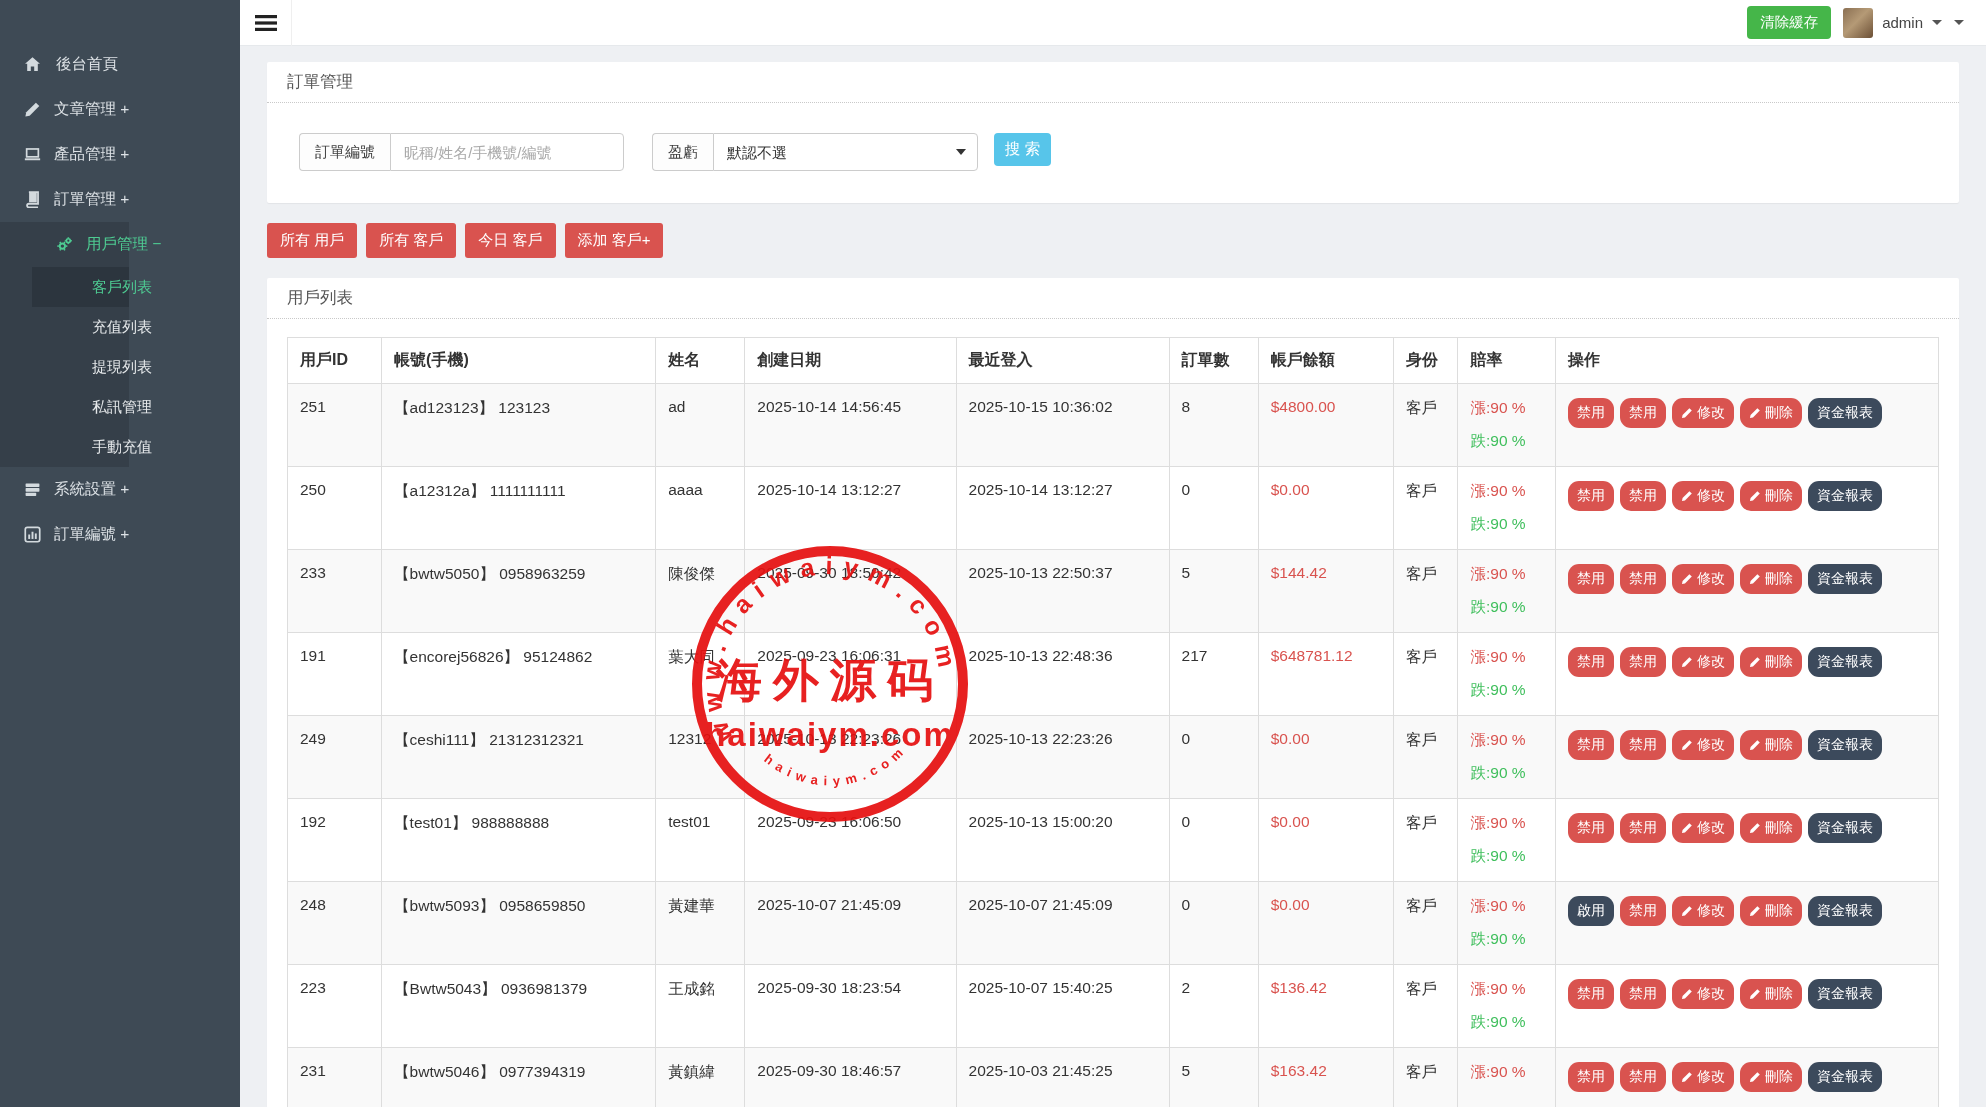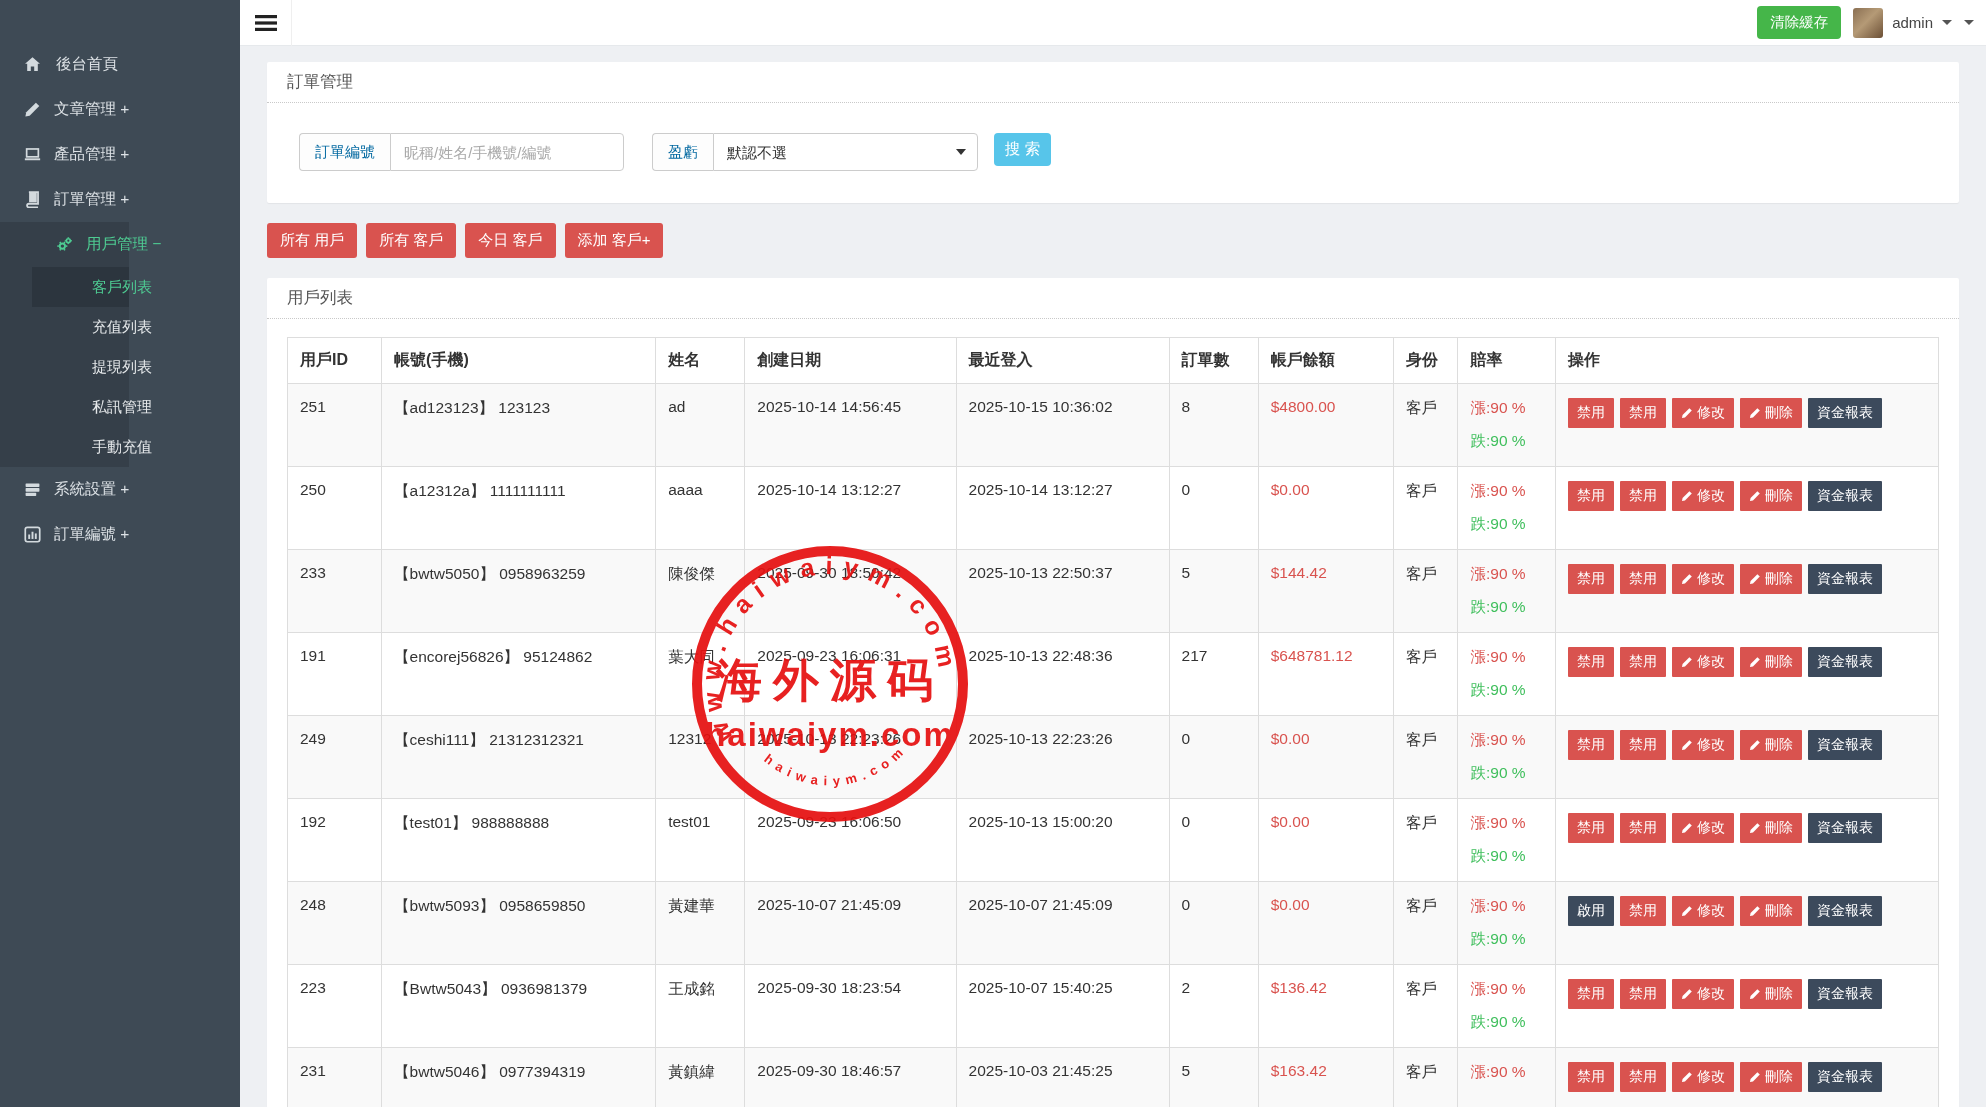--- a/index.html
+++ b/index.html
@@ -27,42 +27,42 @@
               color:#e6e9eb; font-size:15px; cursor:pointer; white-space:nowrap; }
   .sub-item.active { background:var(--sidebar_active_bg,#2c353e); color:var(--accent_green,#4ecb92); }
 
   
   .main { flex:1; display:flex; flex-direction:column; min-width:0; }
   .topbar { height:46px; background:#fff; display:flex; align-items:center;
             border-bottom:1px solid #e6e9ec; }
   .hamburger { width:52px; height:46px; display:flex; align-items:center; justify-content:center;
                cursor:pointer; border-right:1px solid #efefef; }
   .hamburger svg { width:22px; height:16px; }
-  .topbar-right { margin-left:auto; display:flex; align-items:center; gap:12px; padding-right:12px; }
+  .topbar-right { margin-left:auto; display:flex; align-items:center; gap:12px; padding-right:22px; }
   .btn-clear { background:var(--button_green,#45b649); color:#fff; border:none; border-radius:4px;
                font-size:14.5px; padding:7px 13px; cursor:pointer;
                font-family:inherit; }
   .user { display:flex; align-items:center; gap:9px; cursor:pointer; color:#444; font-size:15px; }
   .avatar { width:30px; height:30px; border-radius:3px; display:inline-block;
             background:linear-gradient(135deg,#8a6f52 0%,#b59a76 45%,#6b4f35 100%); }
   .caret { width:0; height:0; border-left:5px solid transparent; border-right:5px solid transparent;
            border-top:5px solid #555; display:inline-block; }
 
   .content { padding:16px 27px 0 27px; flex:1; }
 
   .panel { background:#fff; border-radius:2px; box-shadow:0 1px 1px rgba(0,0,0,.05); margin-bottom:20px; }
   .panel-title { padding:9px 20px; font-size:16.5px; font-weight:normal; color:#555;
                  border-bottom:1px dotted #c9c9c9; }
   .panel-body { padding:30px 32px 32px 32px; }
 
   
   .search-row { display:flex; align-items:flex-start; gap:28px; }
   .input-group { display:flex; height:38px; }
   .input-group .addon { display:flex; align-items:center; padding:0 15px; border:1px solid #ccc;
-                        border-right:none; border-radius:4px 0 0 4px; font-size:15px; color:#0369a1;
+                        border-right:none; border-radius:4px 0 0 4px; font-size:15px; color:#404040;
                         background:#fdfdfd; white-space:nowrap; }
   .input-group input { width:234px; border:1px solid #ccc; border-radius:0 4px 4px 0;
                        padding:0 13px; font-size:15px; color:#3b82f6; outline:none; font-family:inherit; }
   .input-group input::placeholder { color:#a9a9a9; }
   .select-wrap { position:relative; }
   .select-wrap select { width:265px; height:38px; border:1px solid #ccc; border-radius:0 4px 4px 0;
                         padding:0 13px; font-size:15px; color:#333; appearance:none;
                         -webkit-appearance:none; background:#fff; outline:none; font-family:inherit; }
   .select-caret { position:absolute; right:12px; top:16px; pointer-events:none;
                   width:0; height:0; border-left:5px solid transparent;
@@ -80,21 +80,21 @@
   .table-wrap { padding:18px 20px 20px 20px; }
   table { width:100%; border-collapse:collapse; table-layout:fixed; }
   th, td { border:1px solid #ddd; text-align:left; vertical-align:top; }
   th { padding:12px 12px; font-size:16px; font-weight:bold; color:#333; background:#fff; }
   td { padding:14px 12px; font-size:15.5px; color:#333; height:81px; overflow:hidden;
        white-space:nowrap; }
   tbody tr:nth-child(odd) { background:#f9f9f9; }
   td.balance { color:var(--danger_text,#d9534f); }
   .odds-up { color:var(--danger_text,#d9534f); margin-bottom:12px; }
   .odds-down { color:var(--success_text,#3fbf5c); }
-  .op-btn { display:inline-flex; align-items:center; gap:4px; border:none; border-radius:1px;
+  .op-btn { display:inline-flex; align-items:center; gap:4px; border:none; border-radius:11px;
             color:#fff; font-size:14px; padding:6px 9px; margin-right:6px; cursor:pointer;
             font-family:inherit; vertical-align:top; }
   .op-btn.red { background:var(--button_red,#d9534f); }
   .op-btn.dark { background:var(--button_dark,#3c4a5c); }
   .op-btn svg { width:12px; height:12px; fill:#fff; }
 
   
   .stamp { position:absolute; left:670px; top:519px; width:320px; height:330px;
            opacity:.92; pointer-events:none; z-index:50; }
   .stamp circle { stroke:var(--watermark_red,#e60f0f); }

